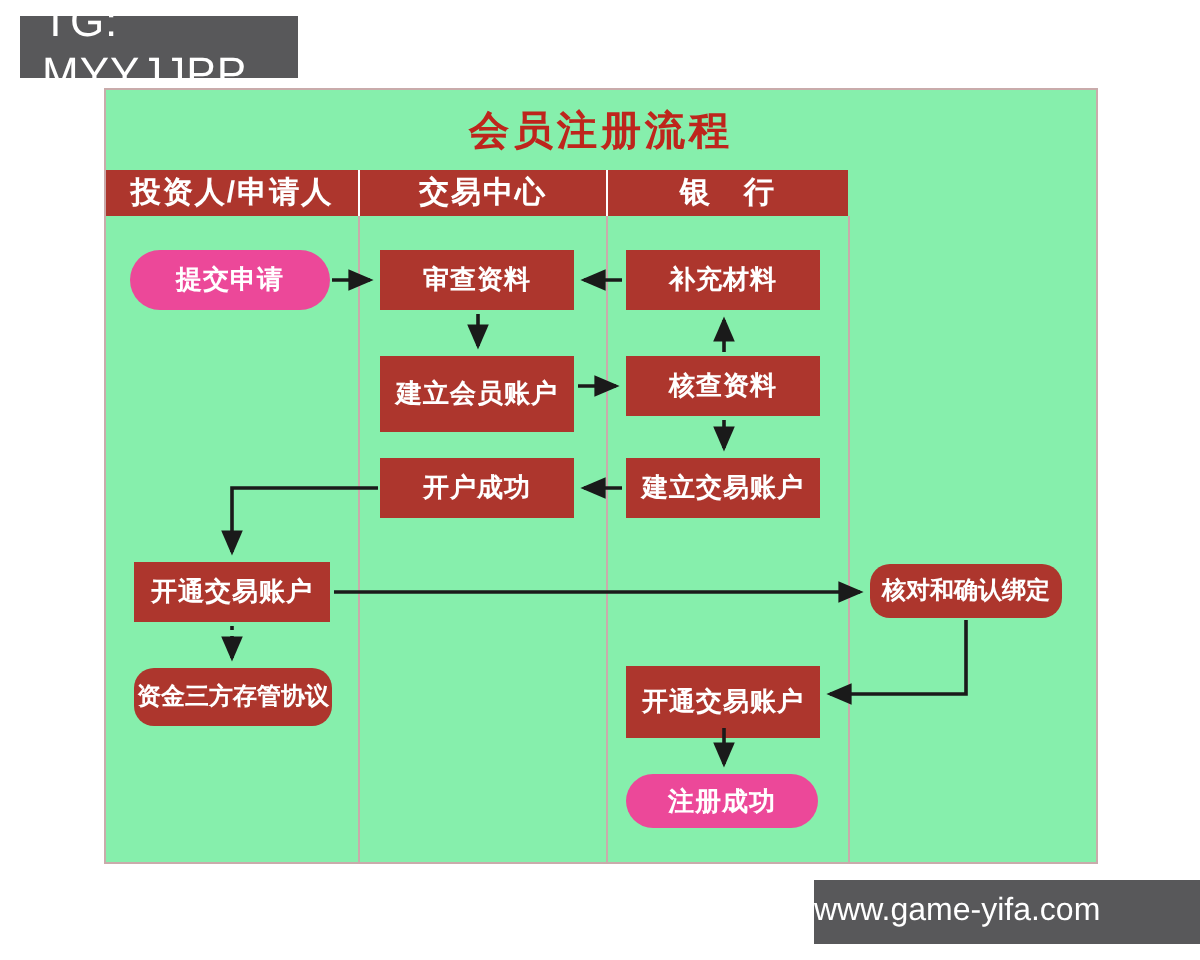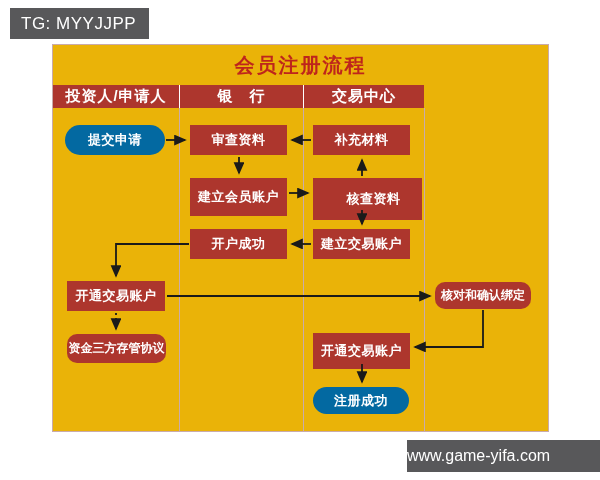--- a/index.html
+++ b/index.html
@@ -1,64 +1,64 @@
 <!DOCTYPE html>
 <html><head>
 <meta charset="utf-8">
 <style>
   html,body{margin:0;padding:0;}
   body{
     width:600px;height:480px;position:relative;background:#ffffff;
     font-family:"Liberation Sans","DejaVu Sans",sans-serif;overflow:hidden;
   }
   .banner{position:absolute;background:#58585a;color:#fff;display:flex;align-items:center;}
-  .banner--tg{left:10px;top:8px;width:128px;height:31px;padding-left:11px;font-size:17px;letter-spacing:.5px;}
+  .banner--tg{left:10px;top:8px;width:128px;height:31px;padding-left:11px;font-size:22px;letter-spacing:.5px;}
   .banner--site{left:407px;top:440px;width:193px;height:32px;font-size:16px;}
-  .table{position:absolute;left:52px;top:44px;width:495px;height:386px;border:1px solid #c9abab;background:#eab308;}
+  .table{position:absolute;left:52px;top:44px;width:495px;height:386px;border:1px solid #c9abab;background:#86efac;}
   .title-row{height:40px;display:flex;align-items:center;justify-content:center;
     font-size:20px;font-weight:bold;color:#be251c;letter-spacing:2px;}
   .header-row{display:flex;height:23px;}
   .header-cell{background:#ad362d;color:#fff;font-weight:bold;font-size:15px;
     display:flex;align-items:center;justify-content:center;letter-spacing:1px;}
   .header-cell:nth-child(1){width:126px;}
   .header-cell:nth-child(2){width:123px;border-left:1px solid #fff;}
   .header-cell:nth-child(3){width:120px;border-left:1px solid #fff;}
   .header-cell:nth-child(4){flex:1;border-left:1px solid #fff;}
   .vsep{position:absolute;width:1px;top:63px;bottom:0;background:#c9abab;}
   .vsep-1{left:126px;} .vsep-2{left:250px;} .vsep-3{left:371px;}
   .node{position:absolute;background:#ad362d;color:#fff;display:flex;align-items:center;
     justify-content:center;font-size:13px;font-weight:bold;white-space:nowrap;letter-spacing:.5px;}
-  .node--pill{background:#0369a1;border-radius:16px;}
+  .node--pill{background:#ec4899;border-radius:16px;}
   .node--small{font-size:12px;letter-spacing:0;border-radius:10px;}
   .wires{position:absolute;left:0;top:0;pointer-events:none;}
 </style>
 </head>
 <body>
 
 <div class="banner banner--tg">
   <span>TG: MYYJJPP</span>
 </div>
 
 <div class="table">
   <div class="title-row">会员注册流程</div>
   <div class="header-row">
     <div class="header-cell">投资人/申请人</div>
+    <div class="header-cell">交易中心</div>
     <div class="header-cell">银　行</div>
-    <div class="header-cell">交易中心</div>
   </div>
   <div class="vsep vsep-1"></div>
   <div class="vsep vsep-2"></div>
   <div class="vsep vsep-3"></div>
 </div>
 
 <div class="node node--pill" style="left:65px;top:125px;width:100px;height:30px;">提交申请</div>
 <div class="node" style="left:190px;top:125px;width:97px;height:30px;">审查资料</div>
 <div class="node" style="left:313px;top:125px;width:97px;height:30px;">补充材料</div>
 <div class="node" style="left:190px;top:178px;width:97px;height:38px;">建立会员账户</div>
-<div class="node" style="left:313px;top:178px;width:97px;height:42px;padding-left:12px;">核查资料</div>
+<div class="node" style="left:313px;top:178px;width:97px;height:30px;">核查资料</div>
 <div class="node" style="left:190px;top:229px;width:97px;height:30px;">开户成功</div>
 <div class="node" style="left:313px;top:229px;width:97px;height:30px;">建立交易账户</div>
 <div class="node" style="left:67px;top:281px;width:98px;height:30px;">开通交易账户</div>
 <div class="node node--small" style="left:435px;top:282px;width:96px;height:27px;">核对和确认绑定</div>
 <div class="node node--small" style="left:67px;top:334px;width:99px;height:29px;">资金三方存管协议</div>
 <div class="node" style="left:313px;top:333px;width:97px;height:36px;">开通交易账户</div>
 <div class="node node--pill" style="left:313px;top:387px;width:96px;height:27px;">注册成功</div>
 
 <svg class="wires" width="600" height="480">
   <defs>

